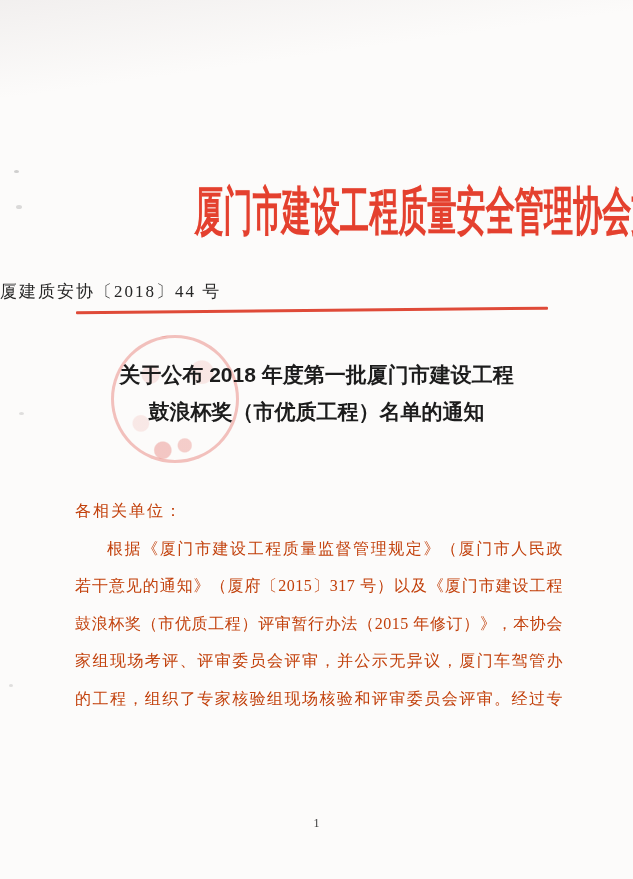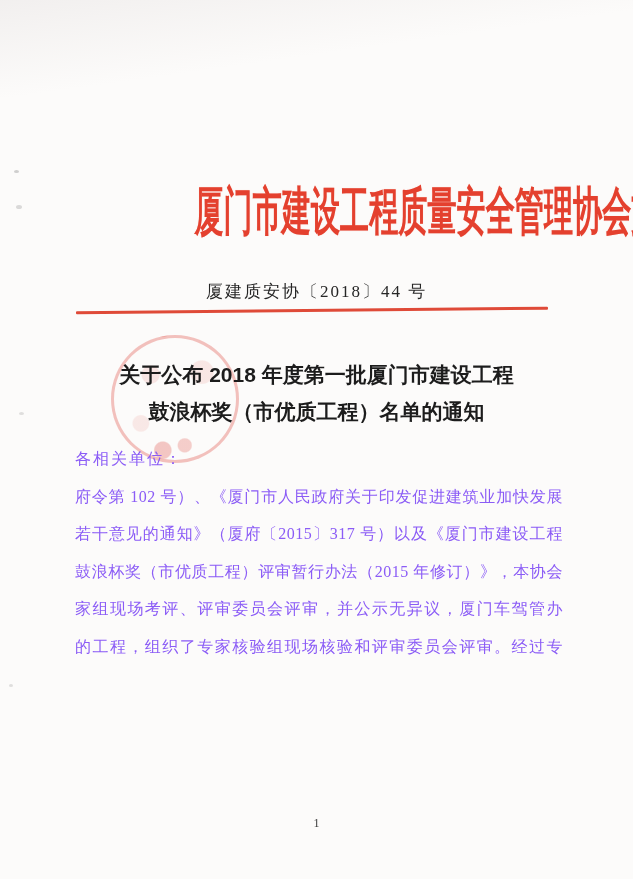--- a/index.html
+++ b/index.html
@@ -31,21 +31,20 @@
     font-size: 52px;
     line-height: 60px;
     color: #e4402e;
     letter-spacing: 0px;
     transform: scaleX(0.56);
     transform-origin: center;
     text-shadow: 0 0 1px rgba(228,64,46,0.35);
   }
   .doc-number {
     position: absolute; top: 280px; left: 0; right: 0;
-    text-align: center;
     font-size: 17px;
     letter-spacing: 2px;
     color: #262626;
   }
   .red-rule {
     position: absolute; top: 309px; left: 76px; width: 472px; height: 3px;
     background: #df4a38;
     transform: rotate(-0.55deg);
     border-radius: 1px;
   }
@@ -67,24 +66,24 @@
     position: absolute; top: 356px; left: 0; right: 0;
     text-align: center;
     font-family: "Liberation Sans", "DejaVu Sans", sans-serif;
     font-weight: bold;
     font-size: 21px;
     line-height: 37px;
     color: #1c1c1c;
     z-index: 1;
   }
   .body-text {
-    position: absolute; top: 440px; left: 75px; width: 488px;
+    position: absolute; top: 492px; left: 75px; width: 488px;
     font-size: 16px;
     line-height: 37.6px;
-    color: #8b5cf6;
+    color: #c2410c;
     z-index: 1;
   }
   .salutation { text-align: left; letter-spacing: 2px; }
   .body-line {
     text-align: justify;
     text-align-last: justify;
     letter-spacing: 0.5px;
   }
   .body-line.first { text-indent: 2em; }
   .page-number {
@@ -113,20 +112,20 @@
 
 <div class="seal"></div>
 
 <div class="notice-title">
   <div>关于公布 2018 年度第一批厦门市建设工程</div>
   <div>鼓浪杯奖（市优质工程）名单的通知</div>
 </div>
 
 <div class="body-text">
   <div class="salutation">各相关单位：</div>
-  <div class="body-line">府令第 102 号）、《厦门市人民政府关于印发促进建筑业加快发展</div>
+  <div class="body-line first">根据《厦门市建设工程质量监督管理规定》（厦门市人民政</div>
   <div class="body-line">若干意见的通知》（厦府〔2015〕317 号）以及《厦门市建设工程</div>
   <div class="body-line">鼓浪杯奖（市优质工程）评审暂行办法（2015 年修订）》，本协会</div>
   <div class="body-line">家组现场考评、评审委员会评审，并公示无异议，厦门车驾管办</div>
   <div class="body-line">的工程，组织了专家核验组现场核验和评审委员会评审。经过专</div>
 </div>
 
 <div class="page-number">1</div>
 
 </body></html>

